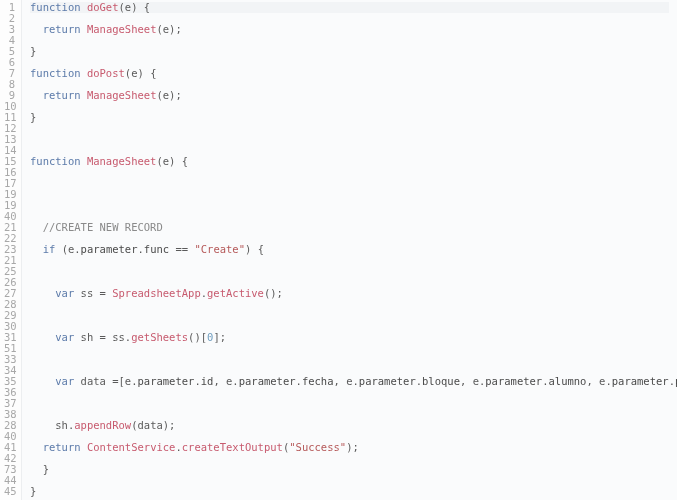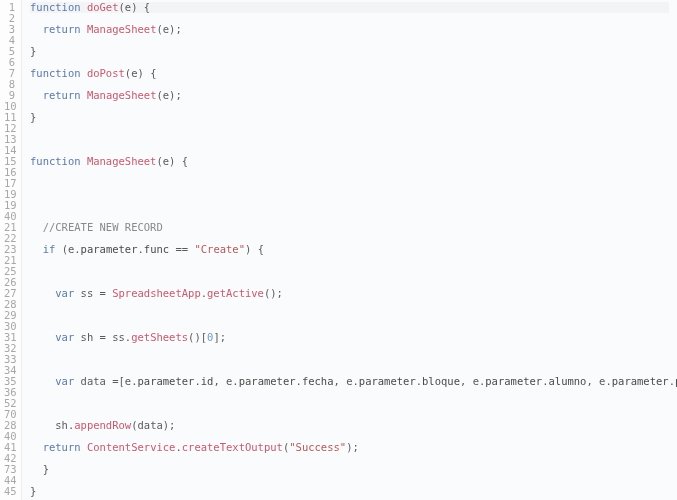--- a/index.html
+++ b/index.html
@@ -79,27 +79,27 @@
       <div class="ln">22</div>
       <div class="ln">23</div>
       <div class="ln">21</div>
       <div class="ln">25</div>
       <div class="ln">26</div>
       <div class="ln">27</div>
       <div class="ln">28</div>
       <div class="ln">29</div>
       <div class="ln">30</div>
       <div class="ln">31</div>
-      <div class="ln">32</div>
+      <div class="ln">51</div>
       <div class="ln">33</div>
       <div class="ln">34</div>
       <div class="ln">35</div>
       <div class="ln">36</div>
-      <div class="ln">52</div>
-      <div class="ln">70</div>
+      <div class="ln">37</div>
+      <div class="ln">38</div>
       <div class="ln">28</div>
       <div class="ln">40</div>
       <div class="ln">41</div>
       <div class="ln">42</div>
       <div class="ln">73</div>
       <div class="ln">44</div>
       <div class="ln">45</div>
     </div>
   <div class="code" id="code"><div class="line highlight"><span class="kw">function</span><span class="plain"> </span><span class="fn">doGet</span><span class="punc">(e) {</span></div><div class="line">&nbsp;</div><div class="line"><span class="plain">  </span><span class="kw">return</span><span class="plain"> </span><span class="fn">ManageSheet</span><span class="punc">(e);</span></div><div class="line">&nbsp;</div><div class="line"><span class="punc">}</span></div><div class="line">&nbsp;</div><div class="line"><span class="kw">function</span><span class="plain"> </span><span class="fn">doPost</span><span class="punc">(e) {</span></div><div class="line">&nbsp;</div><div class="line"><span class="plain">  </span><span class="kw">return</span><span class="plain"> </span><span class="fn">ManageSheet</span><span class="punc">(e);</span></div><div class="line">&nbsp;</div><div class="line"><span class="punc">}</span></div><div class="line">&nbsp;</div><div class="line">&nbsp;</div><div class="line">&nbsp;</div><div class="line"><span class="kw">function</span><span class="plain"> </span><span class="fn">ManageSheet</span><span class="punc">(e) {</span></div><div class="line">&nbsp;</div><div class="line">&nbsp;</div><div class="line">&nbsp;</div><div class="line">&nbsp;</div><div class="line">&nbsp;</div><div class="line"><span class="plain">  </span><span class="cmt">//CREATE NEW RECORD</span></div><div class="line">&nbsp;</div><div class="line"><span class="plain">  </span><span class="kw">if</span><span class="punc"> (e.</span><span class="prop">parameter</span><span class="punc">.</span><span class="prop">func</span><span class="punc"> == </span><span class="str">"Create"</span><span class="punc">) {</span></div><div class="line">&nbsp;</div><div class="line">&nbsp;</div><div class="line">&nbsp;</div><div class="line"><span class="plain">    </span><span class="kw">var</span><span class="punc"> ss = </span><span class="fn">SpreadsheetApp</span><span class="punc">.</span><span class="fn">getActive</span><span class="punc">();</span></div><div class="line">&nbsp;</div><div class="line">&nbsp;</div><div class="line">&nbsp;</div><div class="line"><span class="plain">    </span><span class="kw">var</span><span class="punc"> sh = ss.</span><span class="fn">getSheets</span><span class="punc">()[</span><span class="num">0</span><span class="punc">];</span></div><div class="line">&nbsp;</div><div class="line">&nbsp;</div><div class="line">&nbsp;</div><div class="line"><span class="plain">    </span><span class="kw">var</span><span class="punc"> data =[e.</span><span class="prop">parameter</span><span class="punc">.</span><span class="prop">id</span><span class="punc">, e.</span><span class="prop">parameter</span><span class="punc">.</span><span class="prop">fecha</span><span class="punc">, e.</span><span class="prop">parameter</span><span class="punc">.</span><span class="prop">bloque</span><span class="punc">, e.</span><span class="prop">parameter</span><span class="punc">.</span><span class="prop">alumno</span><span class="punc">, e.</span><span class="prop">parameter</span><span class="punc">.</span><span class="prop">profesional</span></div><div class="line">&nbsp;</div><div class="line">&nbsp;</div><div class="line">&nbsp;</div><div class="line"><span class="punc">    sh.</span><span class="fn">appendRow</span><span class="punc">(data);</span></div><div class="line">&nbsp;</div><div class="line"><span class="plain">  </span><span class="kw">return</span><span class="plain"> </span><span class="fn">ContentService</span><span class="punc">.</span><span class="fn">createTextOutput</span><span class="punc">(</span><span class="str">"Success"</span><span class="punc">);</span></div><div class="line">&nbsp;</div><div class="line"><span class="punc">  }</span></div><div class="line">&nbsp;</div><div class="line"><span class="punc">}</span></div></div>
 </div>

